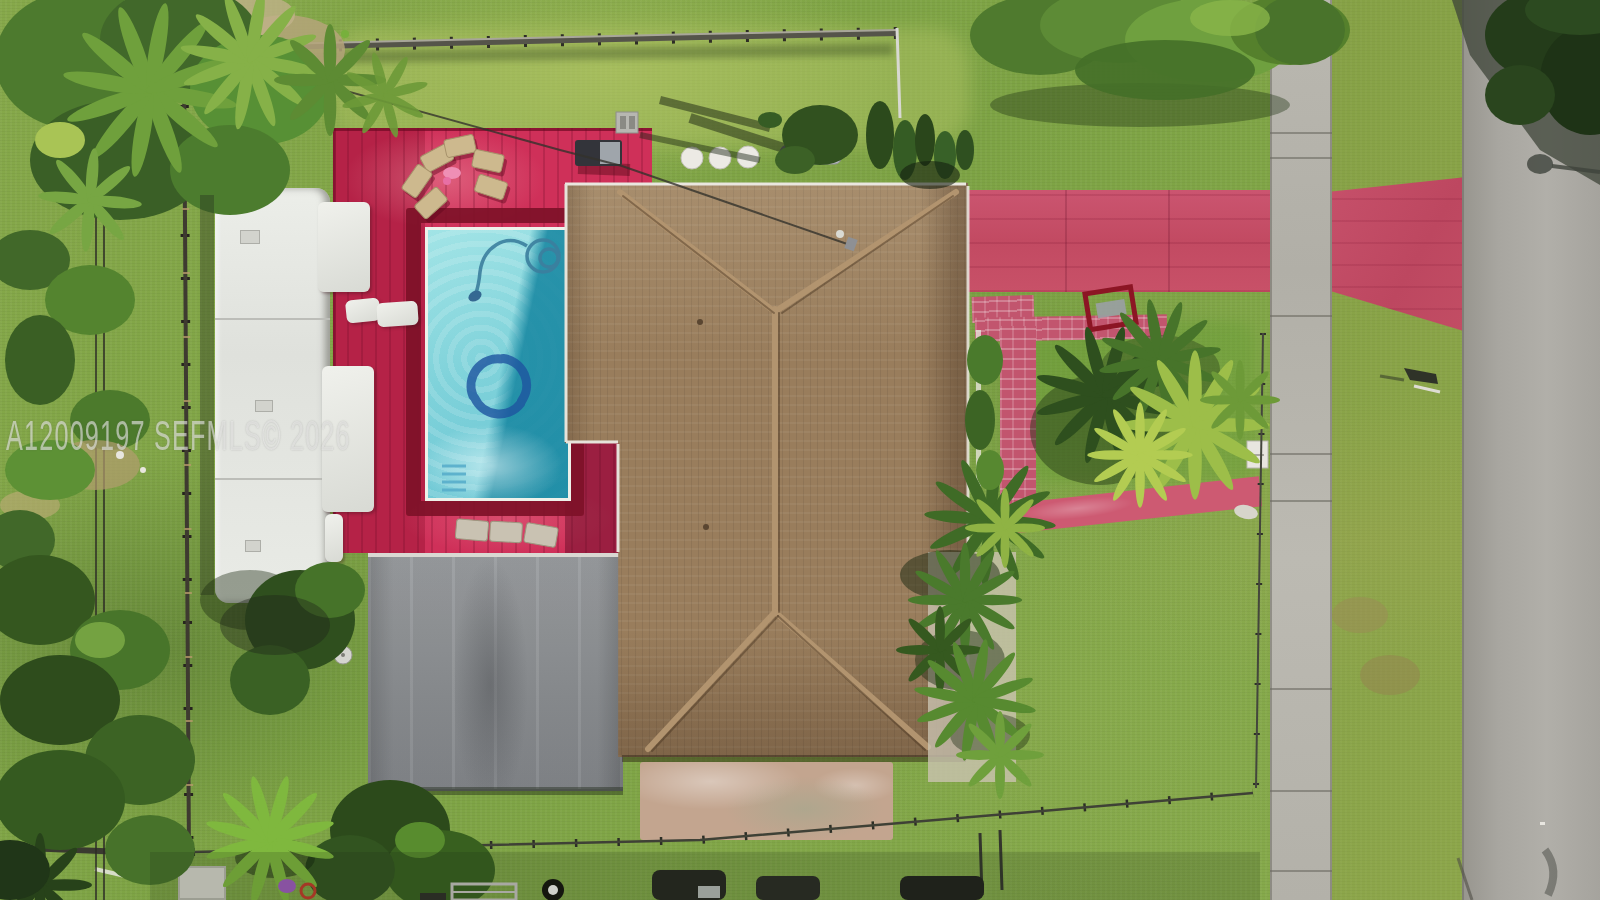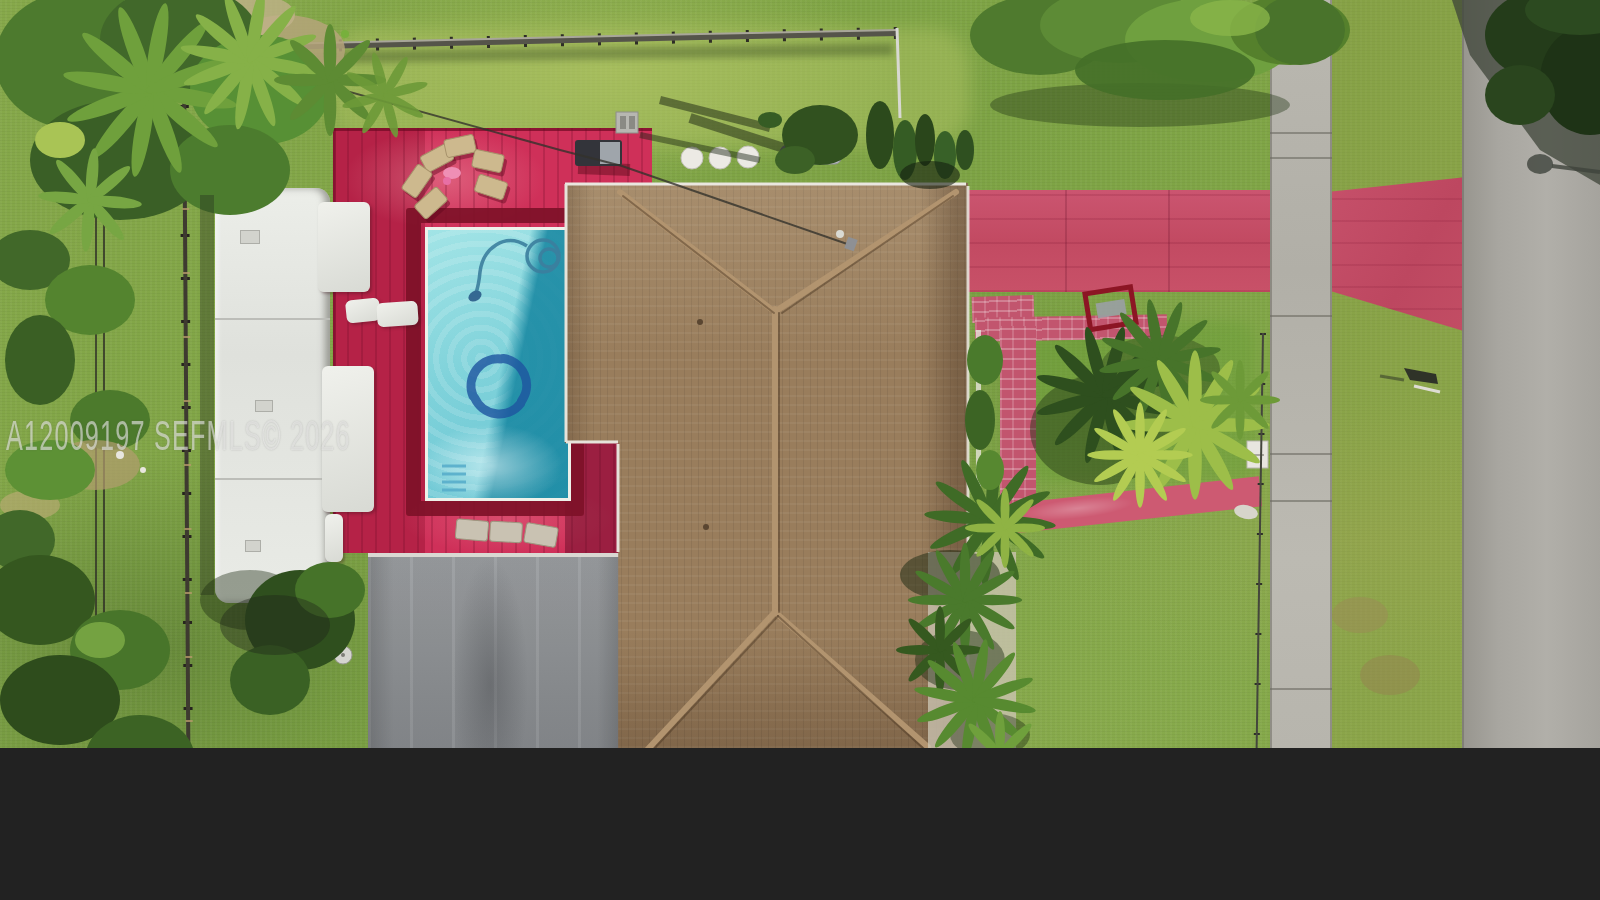--- a/index.html
+++ b/index.html
@@ -1,16 +1,16 @@
 <!DOCTYPE html>
 <html><head>
 <meta charset="utf-8">
 <style>
   html,body{margin:0;padding:0;background:#222;}
-  .scene{position:relative;width:1600px;height:748px;overflow:hidden;
+  .scene{position:relative;width:1600px;height:900px;overflow:hidden;
          font-family:"Liberation Sans",sans-serif;}
   .abs{position:absolute;}
 
   
   .grass-base{left:0;top:0;width:1600px;height:900px;
     background:
       radial-gradient(420px 160px at 38% 8%,rgba(195,210,110,.40),transparent 70%),
       radial-gradient(600px 240px at 52% 42%,rgba(70,100,40,.15),transparent 72%),
       radial-gradient(340px 300px at 68% 78%,rgba(150,178,85,.28),transparent 70%),
       radial-gradient(420px 260px at 10% 72%,rgba(52,82,34,.32),transparent 75%),

